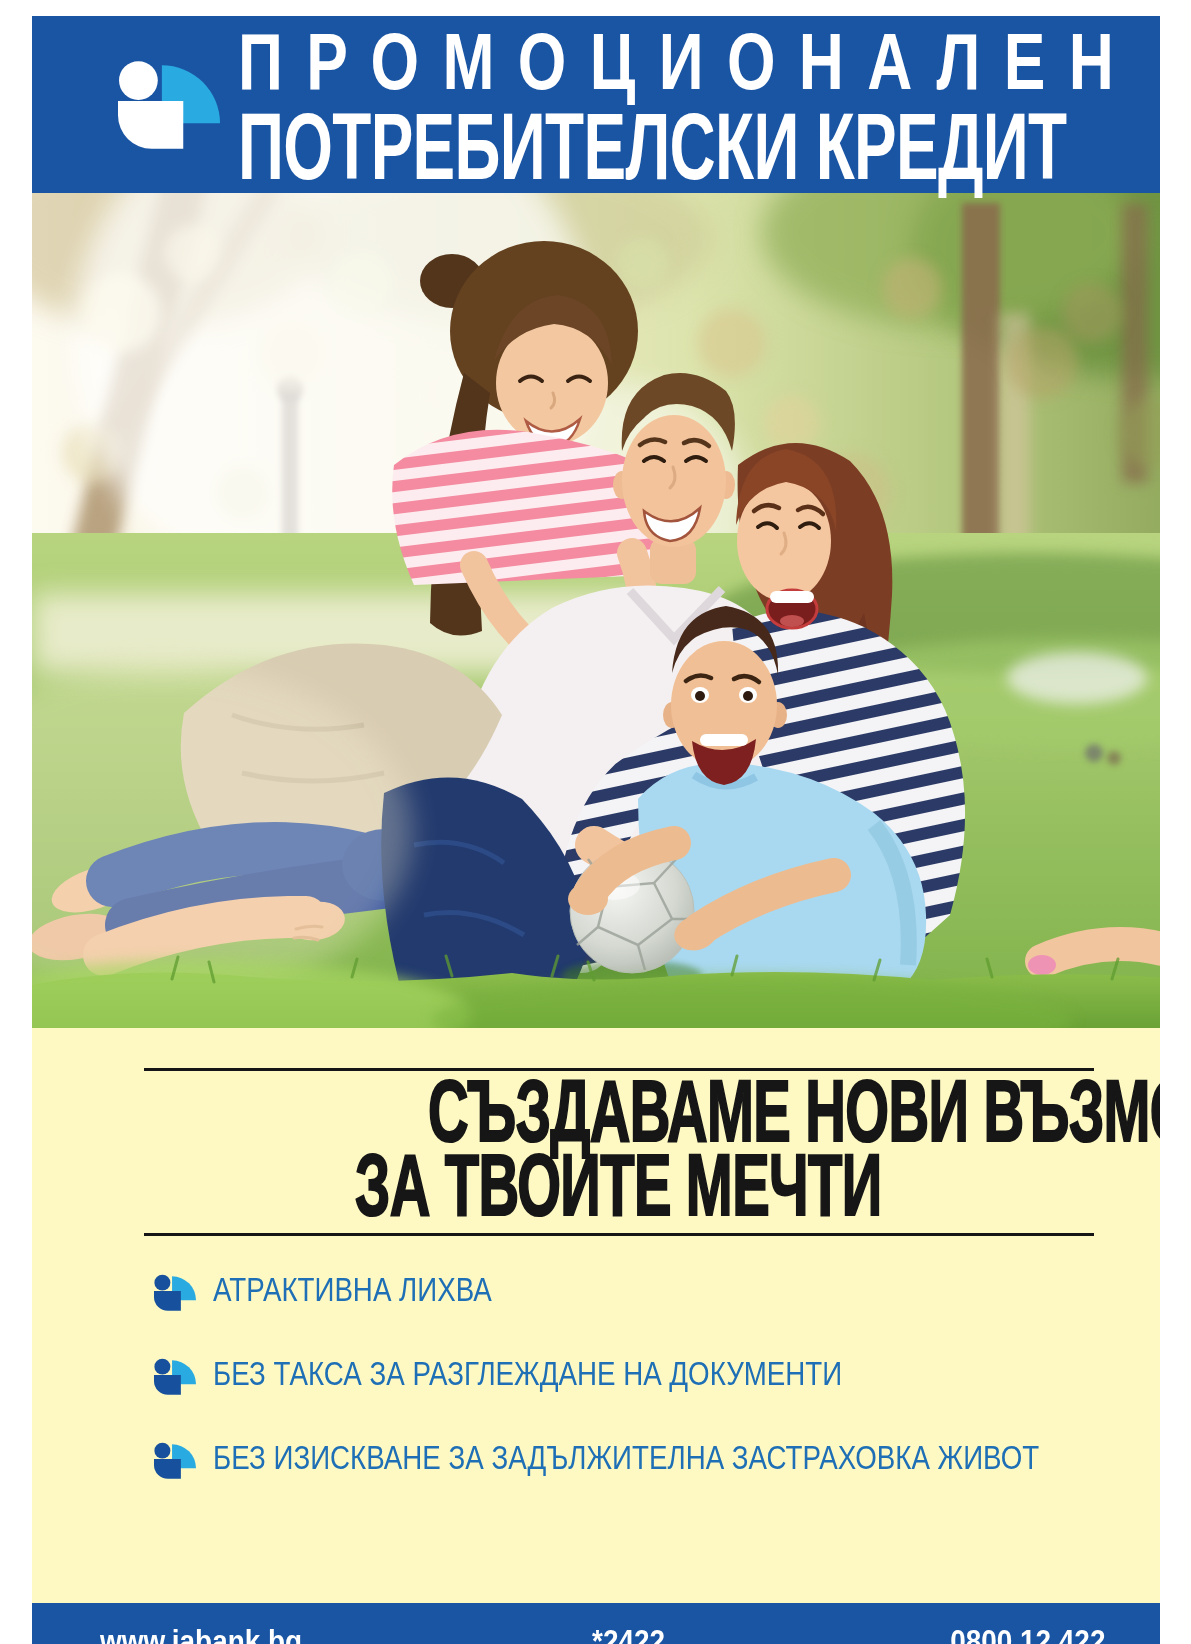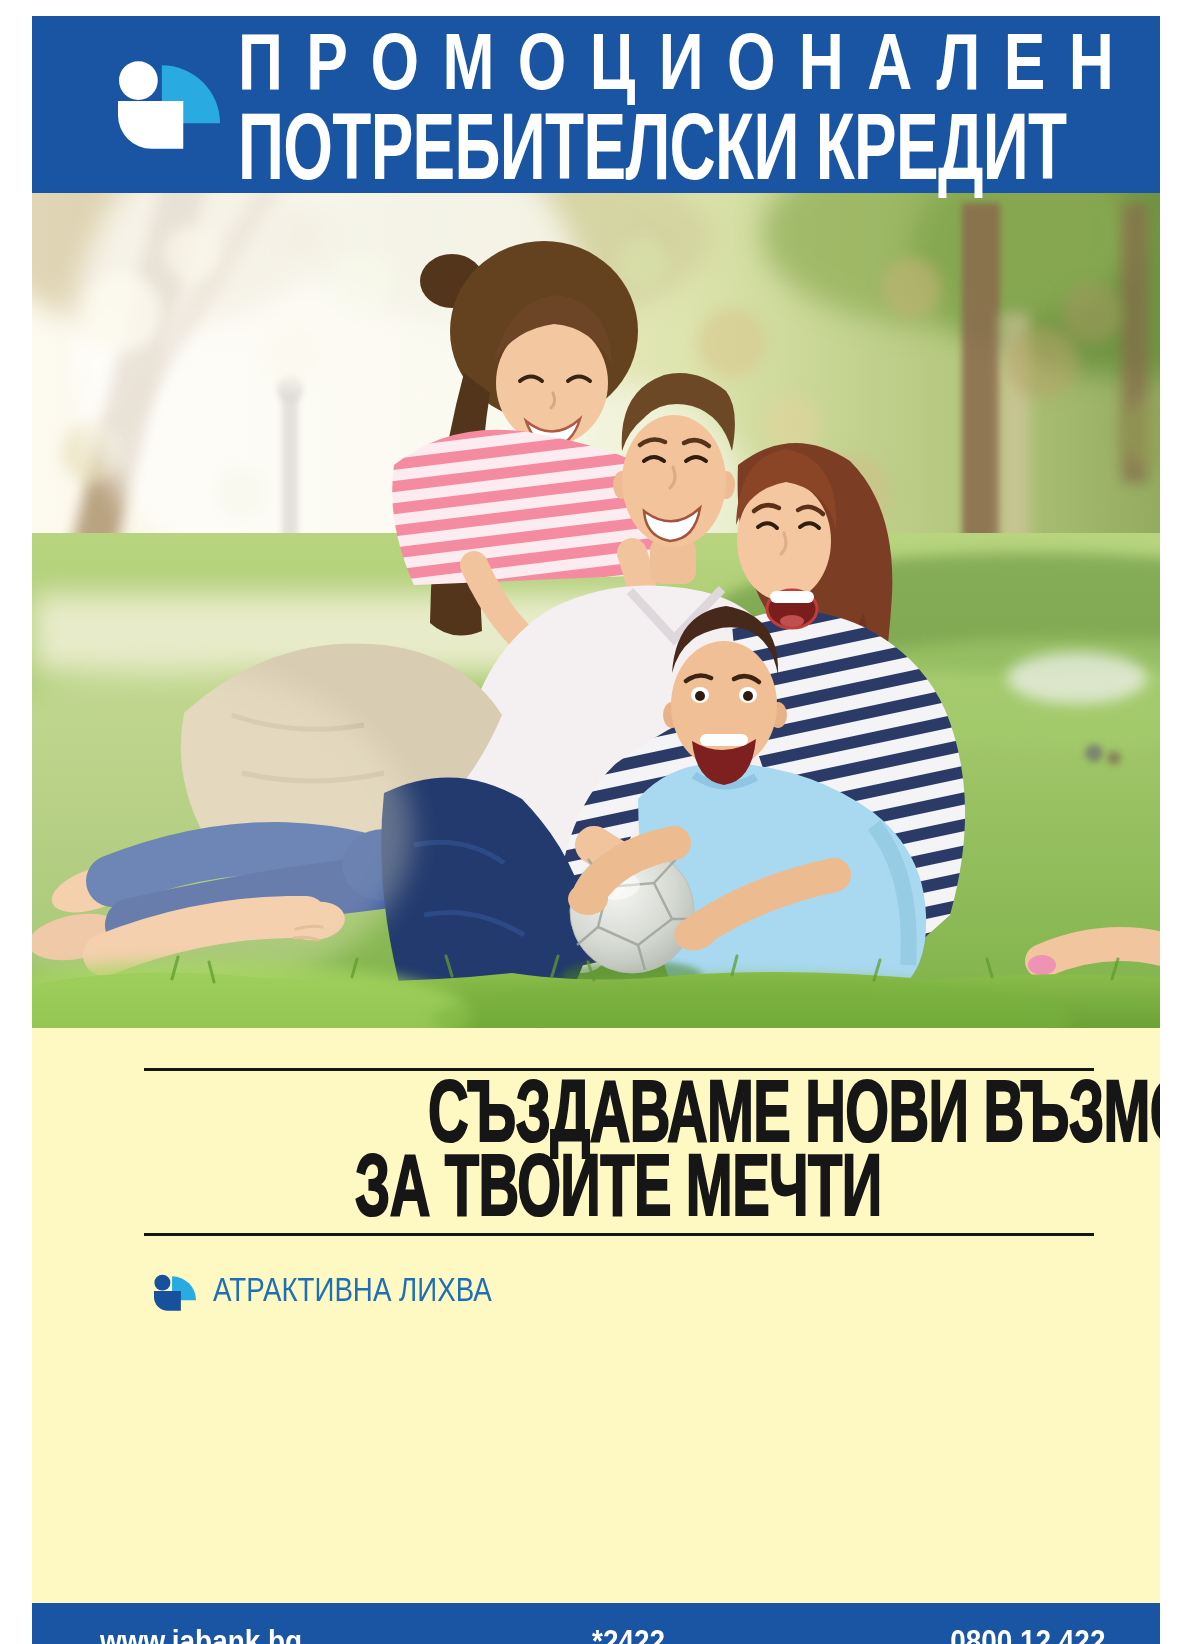--- a/index.html
+++ b/index.html
@@ -330,20 +330,32 @@
     <div class="rule rule-bottom"></div>
 
 
     <ul class="benefits">
       <li class="benefit">
         <svg class="benefit-icon" viewBox="0 0 100 97">
             <use href="#iab-logo"></use>
           </svg>
         <span class="benefit-label">АТРАКТИВНА ЛИХВА</span>
       </li>
+      <li class="benefit">
+        <svg class="benefit-icon" viewBox="0 0 100 97">
+            <use href="#iab-logo"></use>
+          </svg>
+        <span class="benefit-label">БЕЗ ТАКСА ЗА РАЗГЛЕЖДАНЕ НА ДОКУМЕНТИ</span>
+      </li>
+      <li class="benefit">
+        <svg class="benefit-icon" viewBox="0 0 100 97">
+            <use href="#iab-logo"></use>
+          </svg>
+        <span class="benefit-label">БЕЗ ИЗИСКВАНЕ ЗА ЗАДЪЛЖИТЕЛНА ЗАСТРАХОВКА ЖИВОТ</span>
+      </li>
     </ul>
   </main>
 
   <footer class="bottom-bar">
     <span class="f-left">www.iabank.bg</span>
     <span class="f-center">*2422</span>
     <span class="f-right">0800 12 422</span>
   </footer>
 
 </div>

